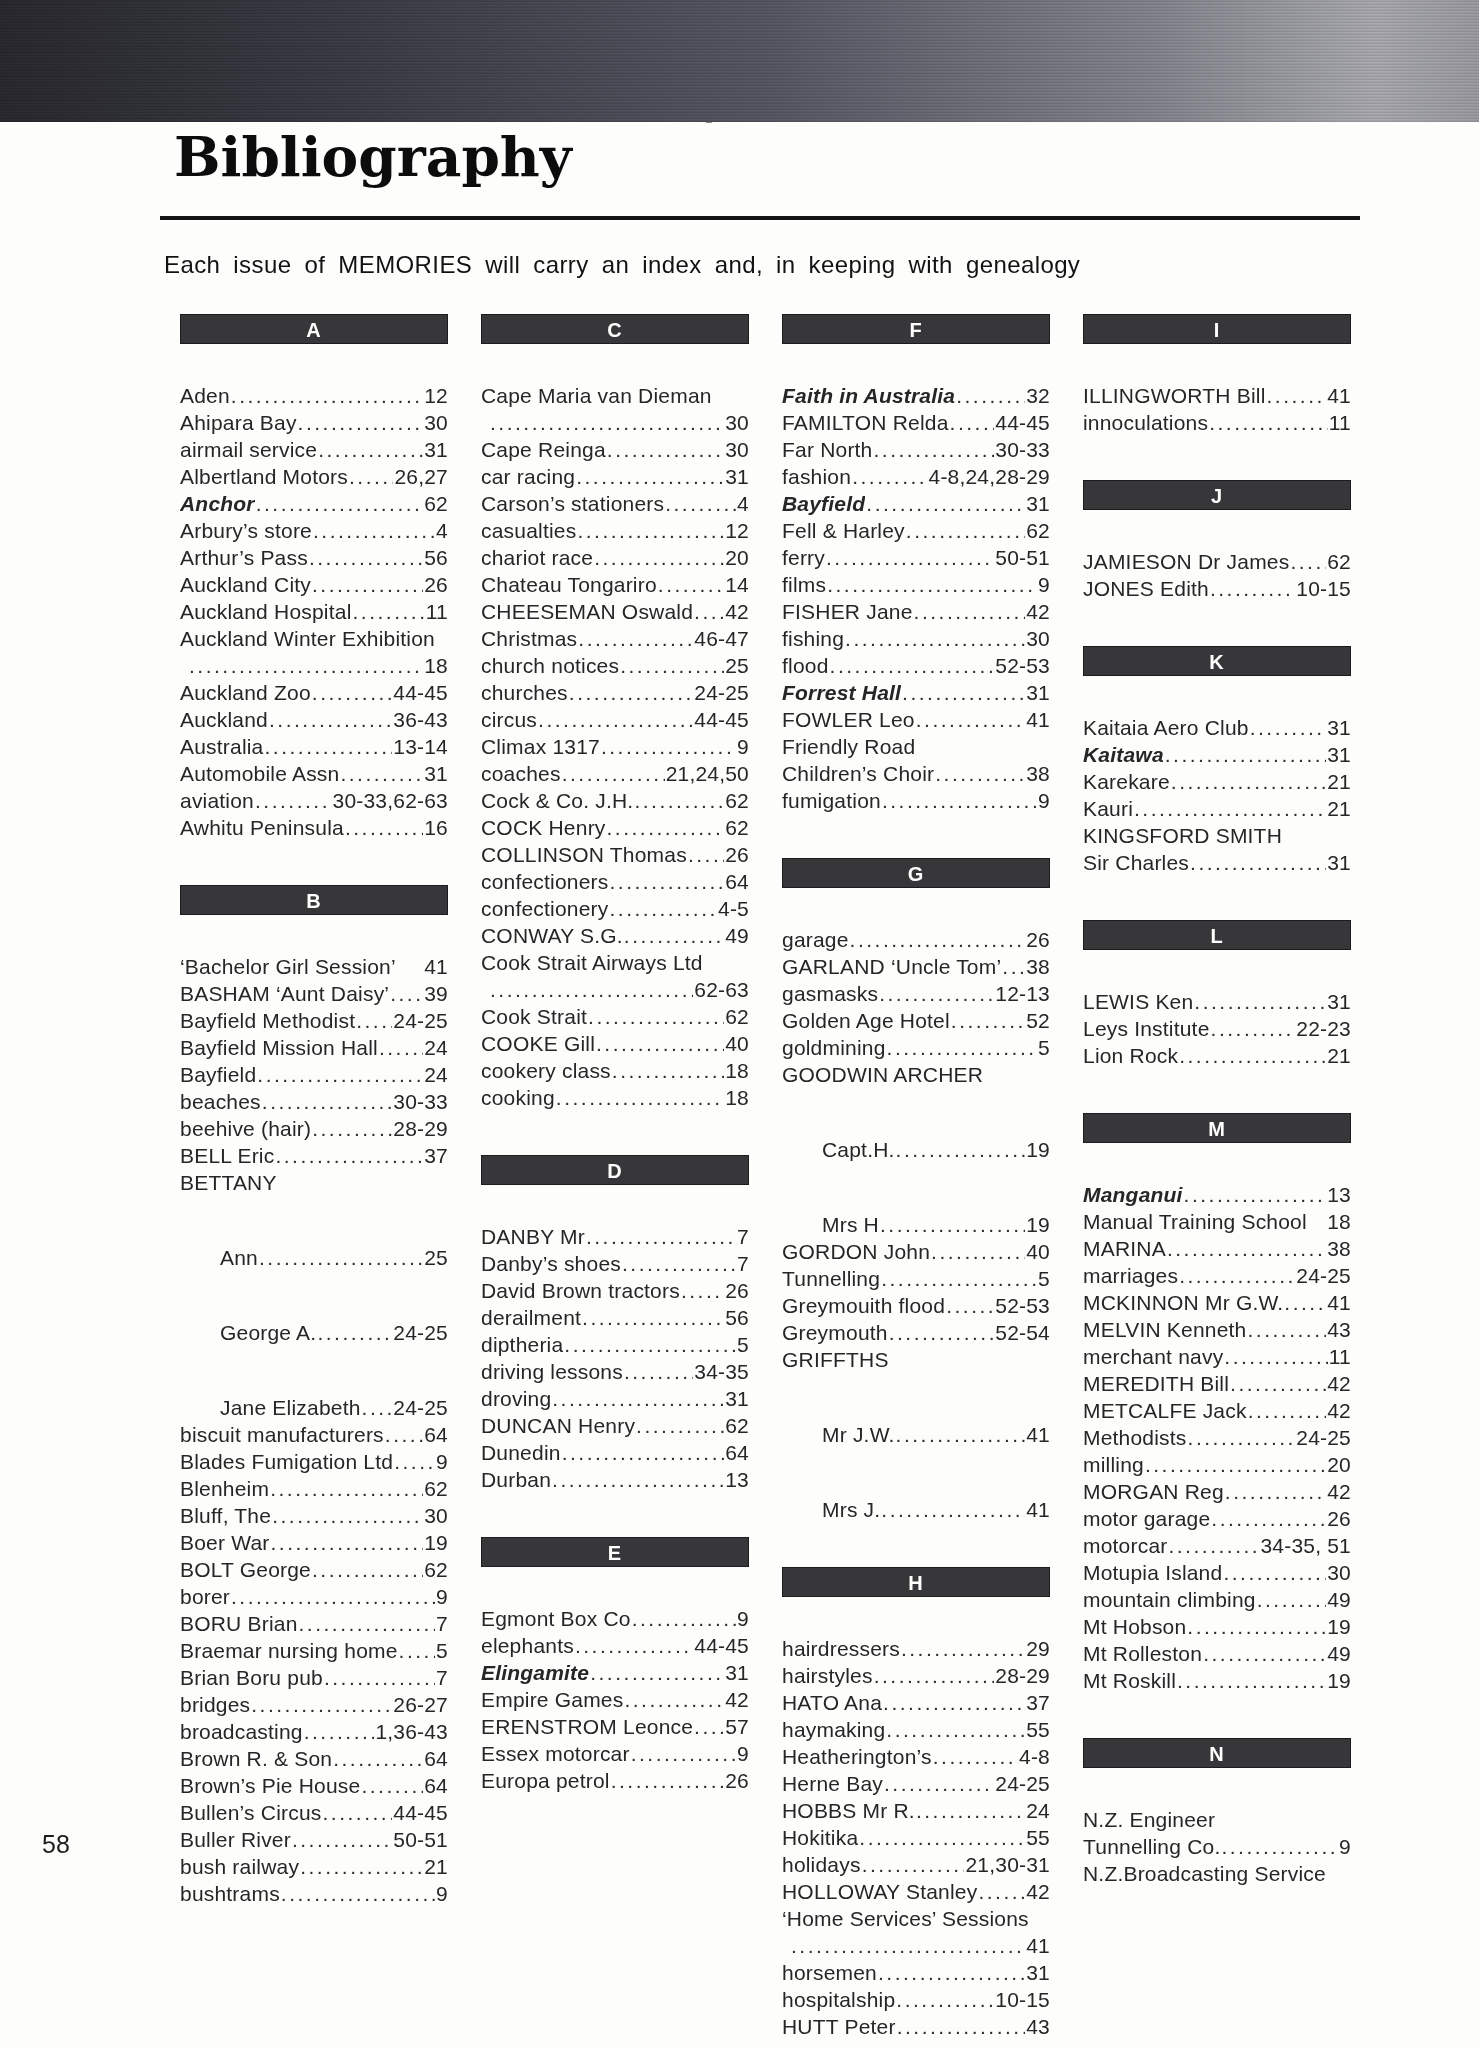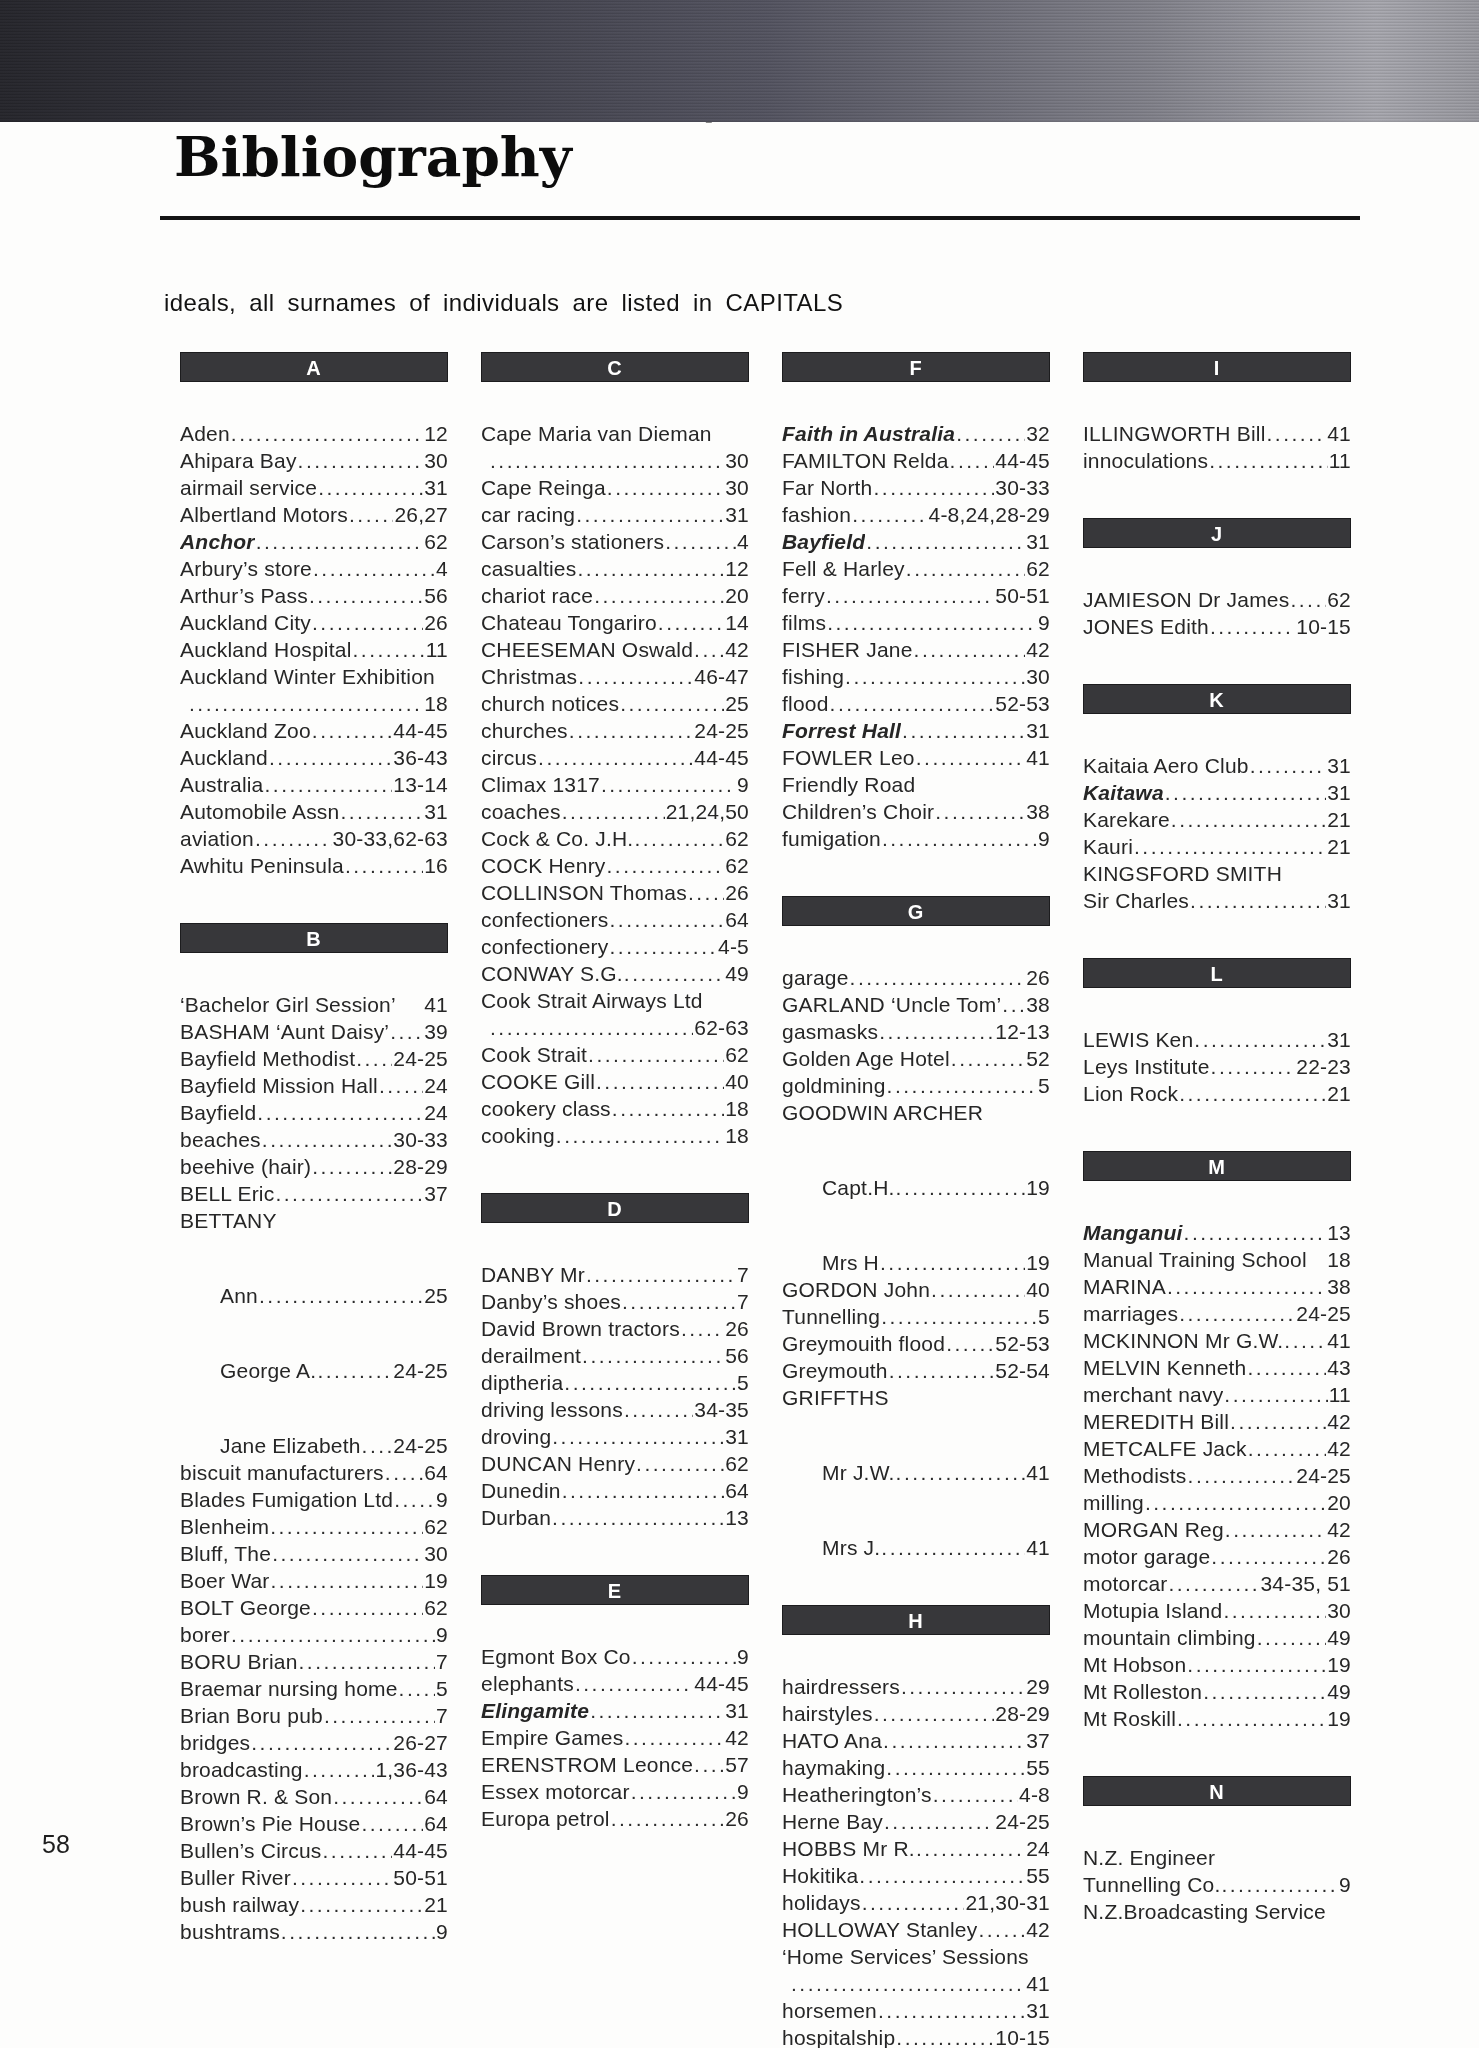--- a/index.html
+++ b/index.html
@@ -92,22 +92,21 @@
 </style>
 </head>
 <body>
 
 <div class="banner"></div>
 
 <div class="head-block">
   <h1 class="page-title">GENEALOGY List/Index and Bibliography</h1>
   <div class="title-rule"></div>
   <p class="intro">
-    <br>
-    <span>ideals, all surnames of individuals are listed in CAPITALS</span>
+    <span>Each issue of MEMORIES will carry an index and, in keeping with genealogy</span><br>
   </p>
 </div>
 
 <div class="columns">
     <div class="col">
       <section class="section">
         <div class="bar">A</div>
         <div class="entry">
           <span class="label">Aden</span>
           <span class="dots"></span>

